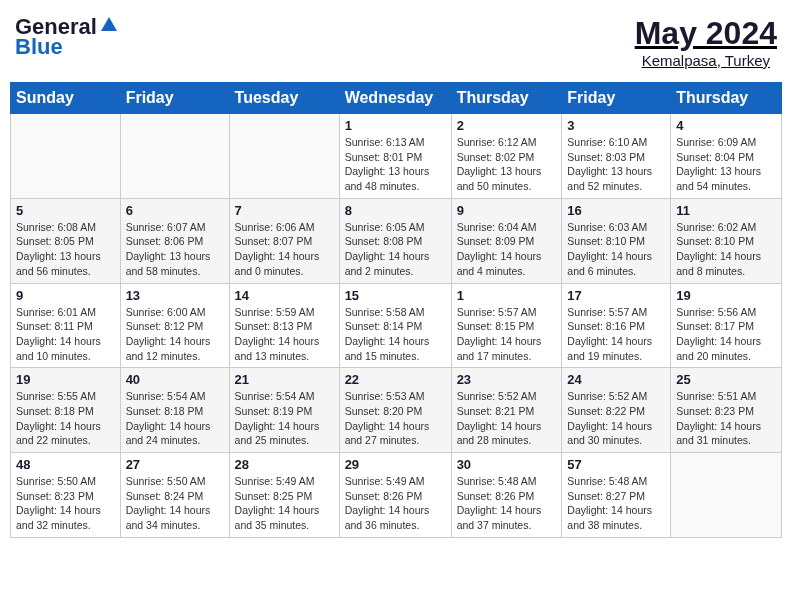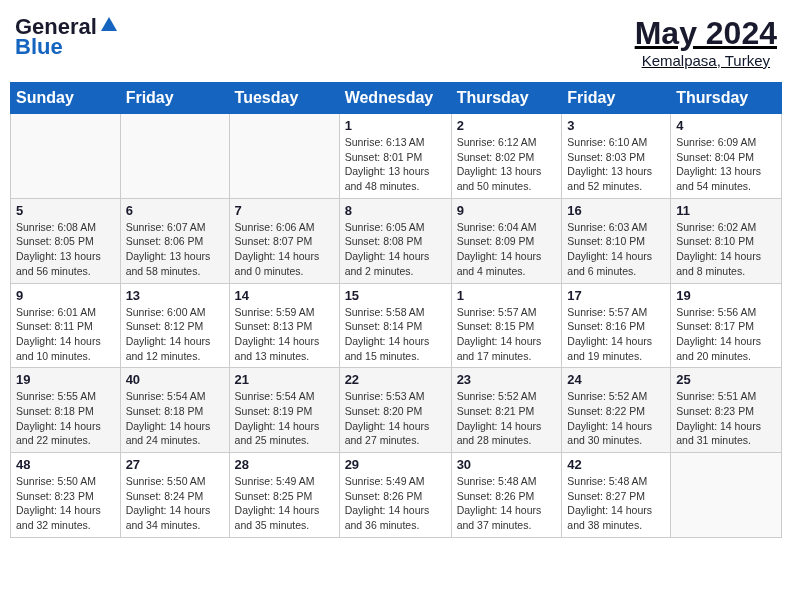--- a/index.html
+++ b/index.html
@@ -154,17 +154,17 @@
         <td><span class="day-num">23</span><span class="day-info">Sunrise: 5:52 AM<br>Sunset: 8:21 PM<br>Daylight: 14 hours and 28 minutes.</span></td>
         <td><span class="day-num">24</span><span class="day-info">Sunrise: 5:52 AM<br>Sunset: 8:22 PM<br>Daylight: 14 hours and 30 minutes.</span></td>
         <td><span class="day-num">25</span><span class="day-info">Sunrise: 5:51 AM<br>Sunset: 8:23 PM<br>Daylight: 14 hours and 31 minutes.</span></td>
       </tr>
       <tr>
         <td><span class="day-num">48</span><span class="day-info">Sunrise: 5:50 AM<br>Sunset: 8:23 PM<br>Daylight: 14 hours and 32 minutes.</span></td>
         <td><span class="day-num">27</span><span class="day-info">Sunrise: 5:50 AM<br>Sunset: 8:24 PM<br>Daylight: 14 hours and 34 minutes.</span></td>
         <td><span class="day-num">28</span><span class="day-info">Sunrise: 5:49 AM<br>Sunset: 8:25 PM<br>Daylight: 14 hours and 35 minutes.</span></td>
         <td><span class="day-num">29</span><span class="day-info">Sunrise: 5:49 AM<br>Sunset: 8:26 PM<br>Daylight: 14 hours and 36 minutes.</span></td>
         <td><span class="day-num">30</span><span class="day-info">Sunrise: 5:48 AM<br>Sunset: 8:26 PM<br>Daylight: 14 hours and 37 minutes.</span></td>
-        <td><span class="day-num">42</span><span class="day-info">Sunrise: 5:48 AM<br>Sunset: 8:27 PM<br>Daylight: 14 hours and 38 minutes.</span></td>
+        <td><span class="day-num">57</span><span class="day-info">Sunrise: 5:48 AM<br>Sunset: 8:27 PM<br>Daylight: 14 hours and 38 minutes.</span></td>
         <td class="empty-cell"></td>
       </tr>
     </tbody>
 </table>
 
 </body></html>

